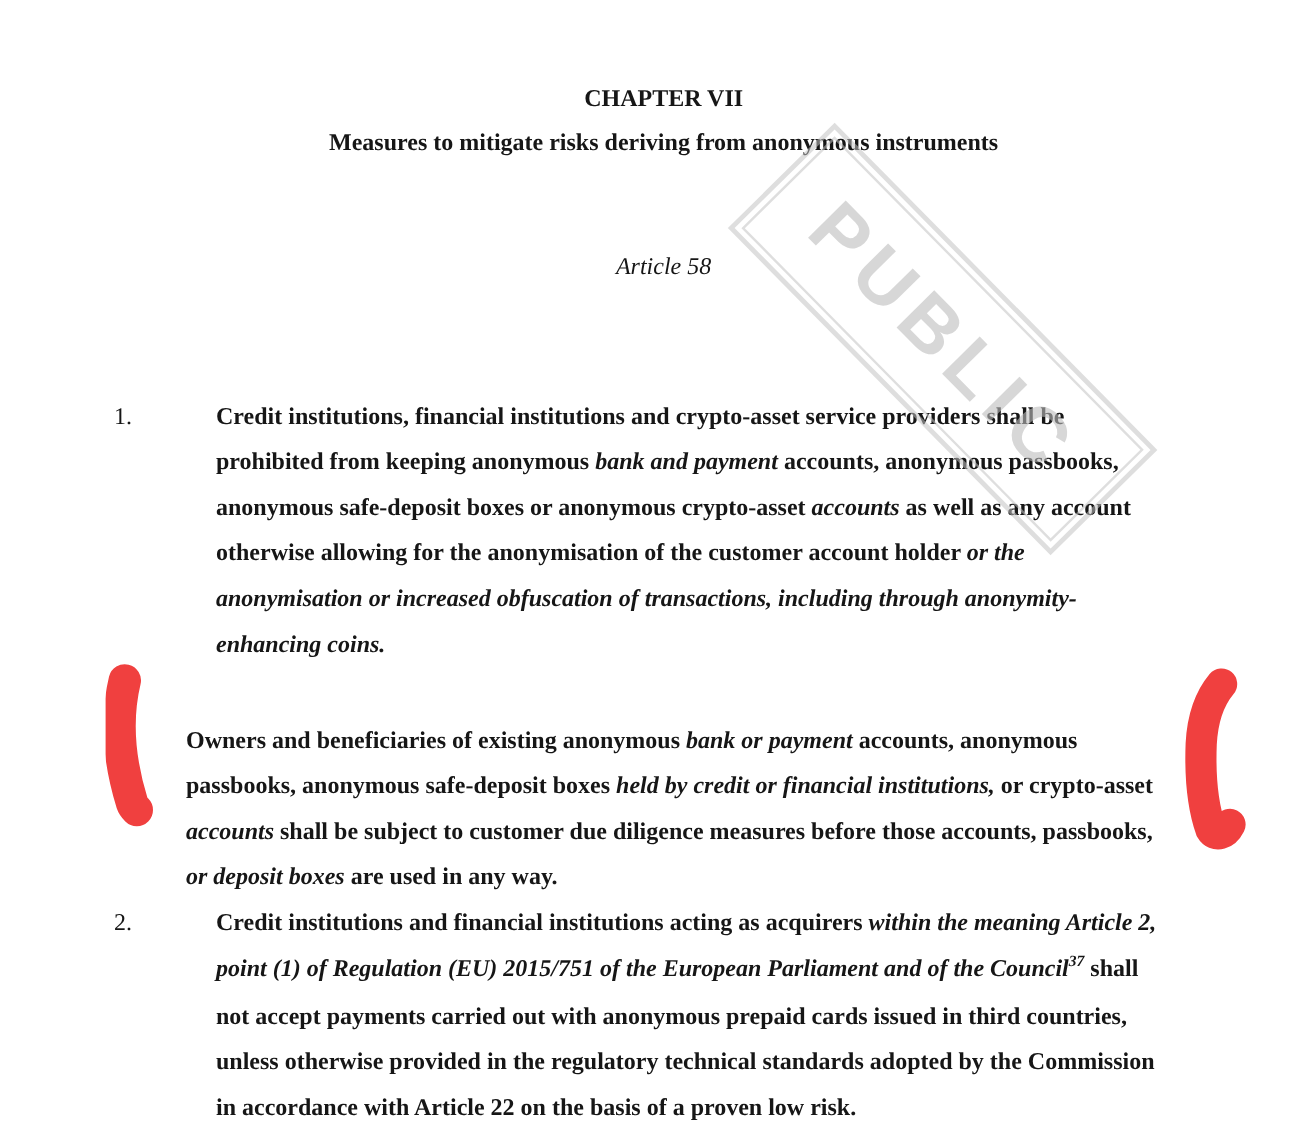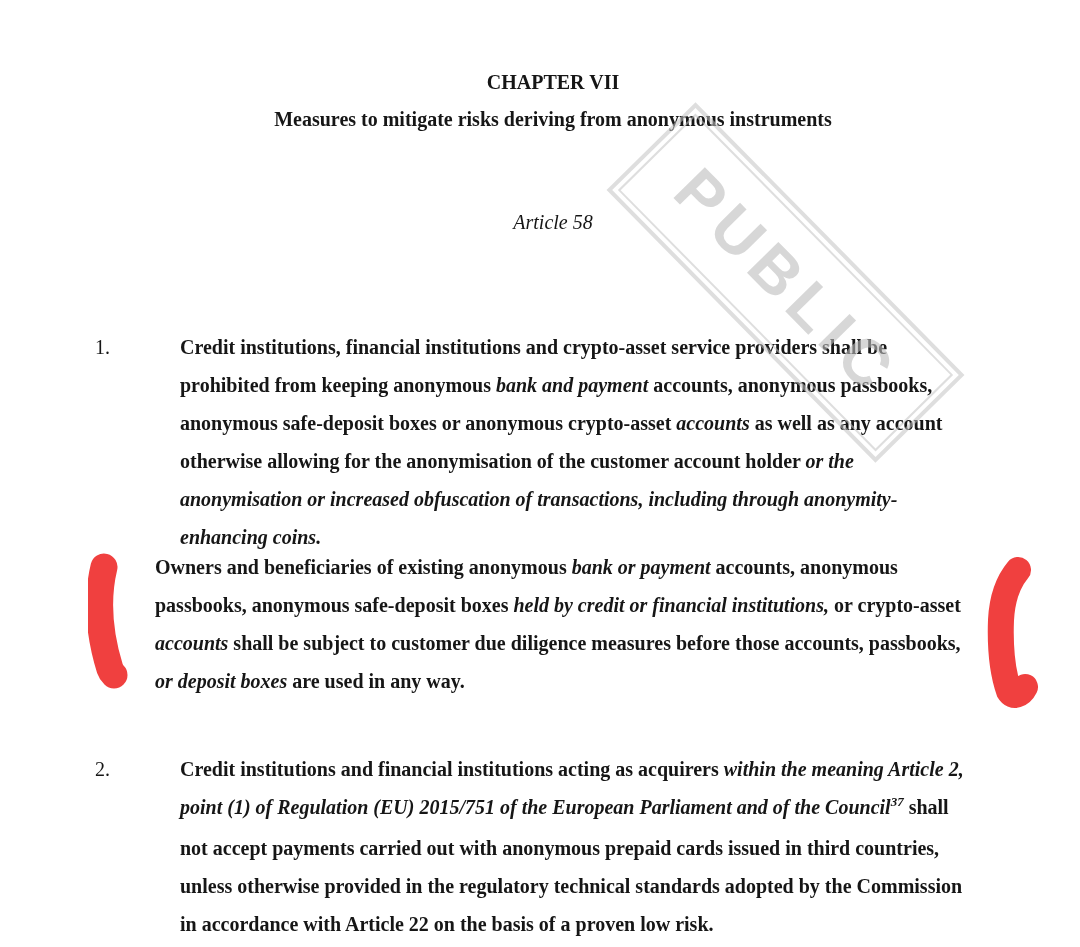--- a/index.html
+++ b/index.html
@@ -34,21 +34,21 @@
     font-size: 20px;
     line-height: 38px;
     text-align: left;
   }
   .para .num {
     position: absolute;
     left: -85px;
     top: 0;
   }
   .para-1 { left: 180px; top: 328px; width: 800px; }
-  .para-m { left: 155px; top: 548px; width: 810px; }
+  .para-m { left: 155px; top: 598px; width: 810px; }
   .para-2 { left: 180px; top: 750px; width: 800px; }
 
   .seg    { font-weight: bold; font-style: normal; }
   .bi     { font-weight: bold;   font-style: italic; margin-top: 40px; }
   .sup    { font-size: 13px; position: relative; top: -8px; font-style: italic; }
 
   
   .watermark {
     position: absolute;
     left: 594px;

